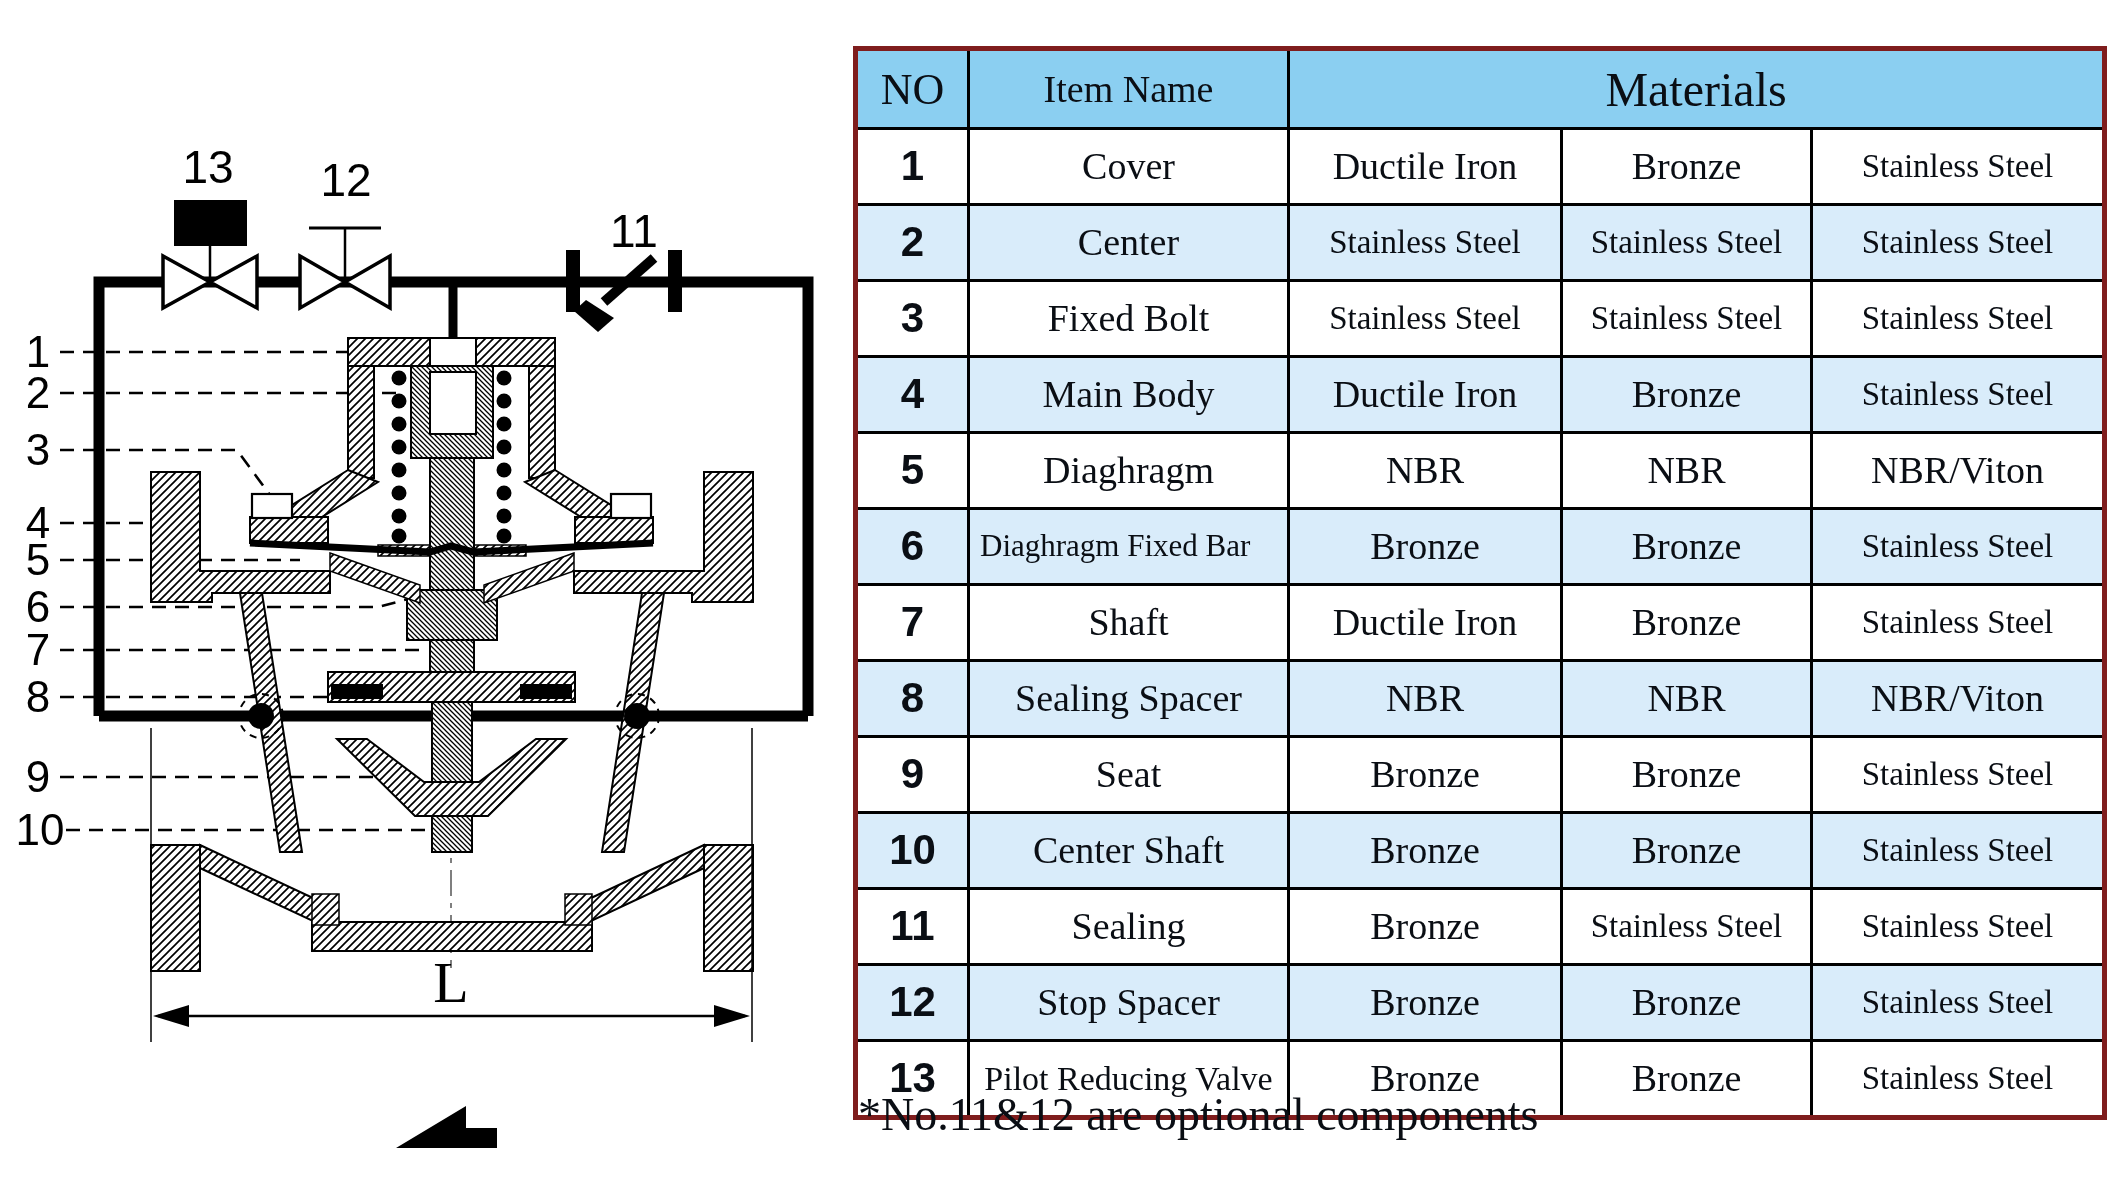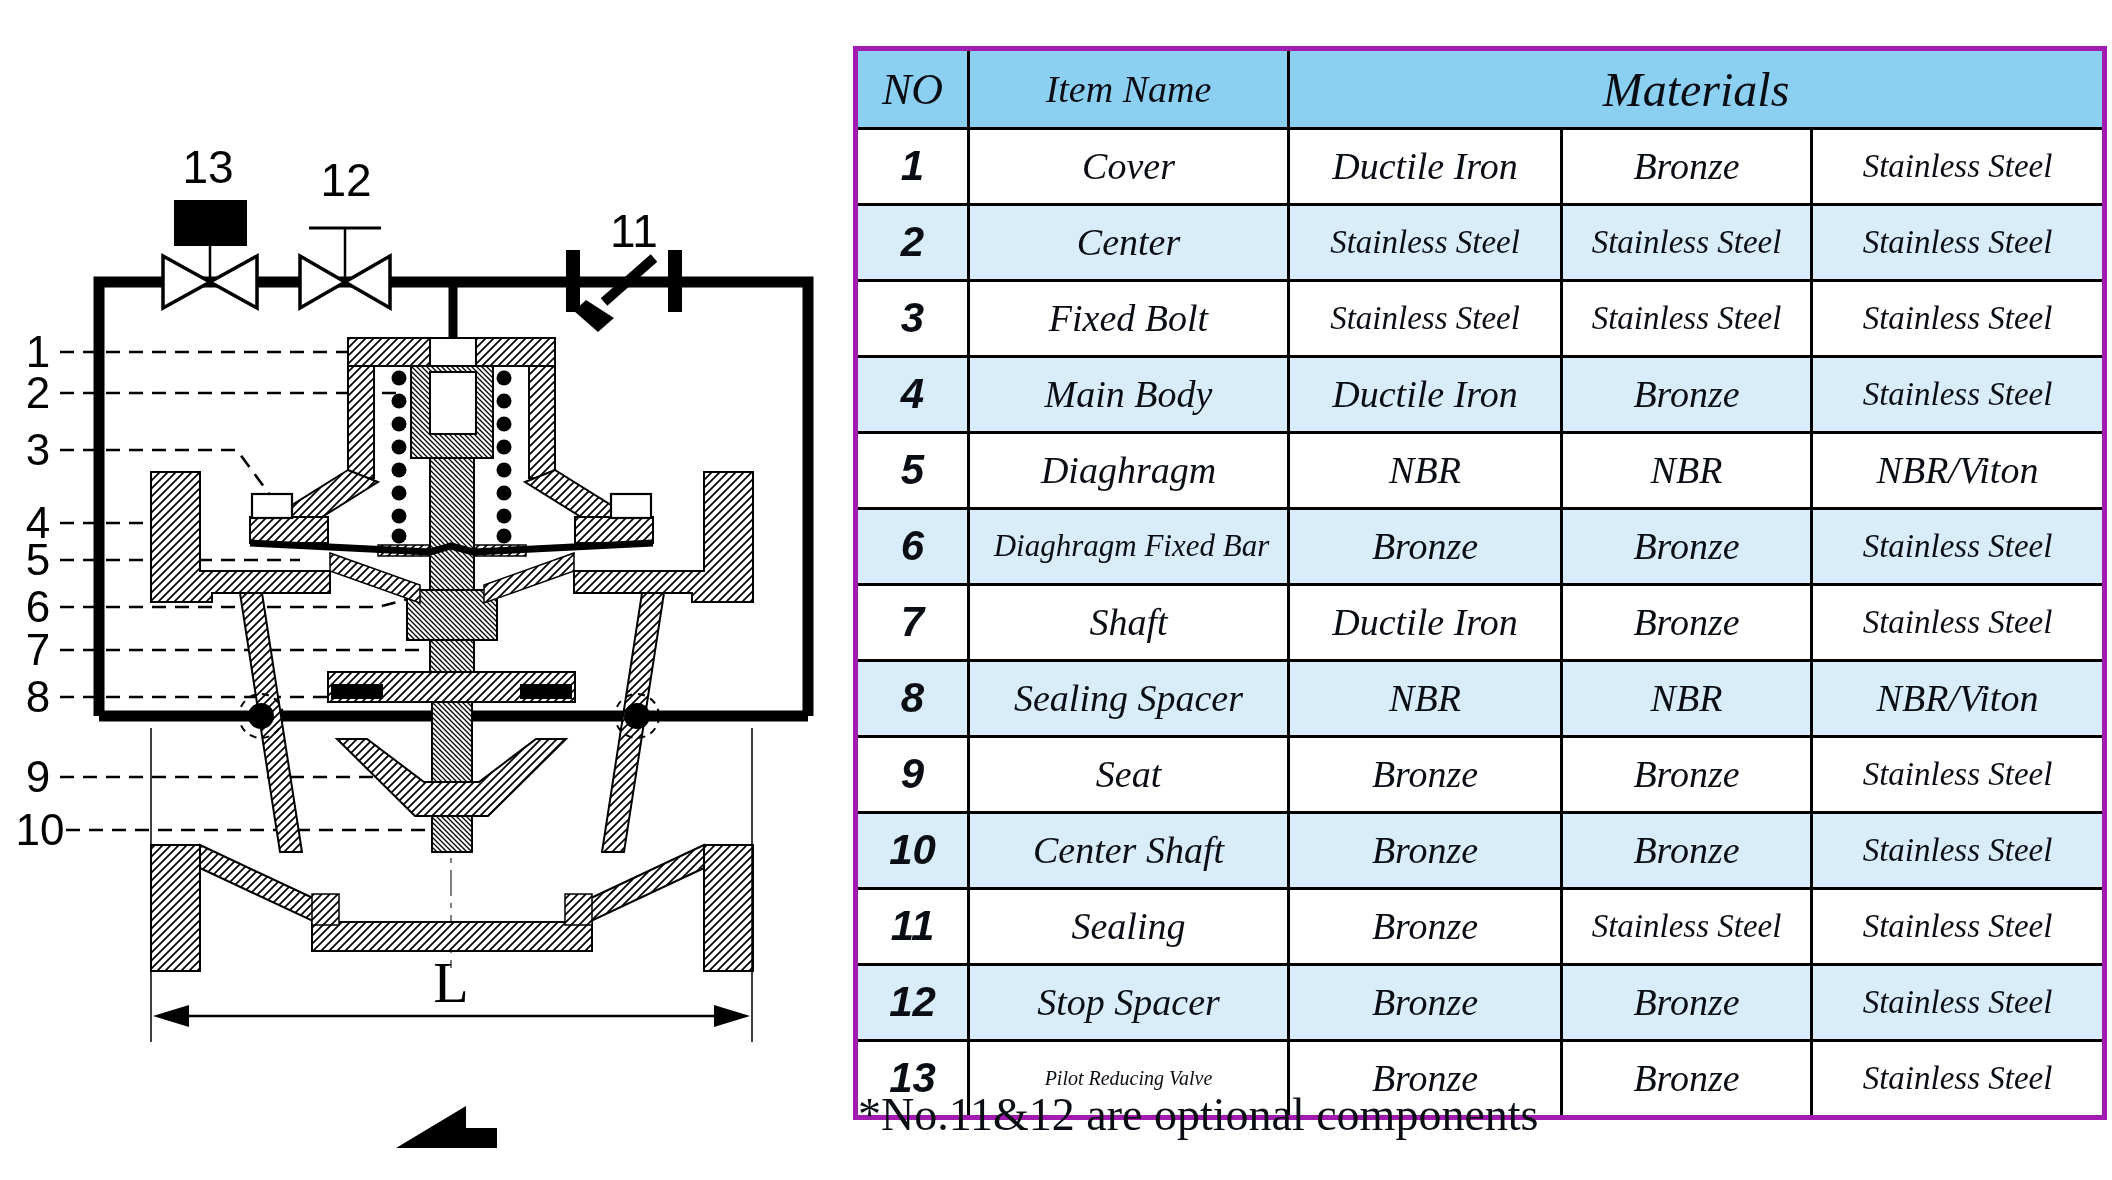--- a/index.html
+++ b/index.html
@@ -16,38 +16,38 @@
   .callout-num{font-family:"Liberation Sans", sans-serif;font-size:44px;fill:#000;}
   .top-num{font-family:"Liberation Sans", sans-serif;font-size:46px;fill:#000;}
   .dim-letter{font-family:"Liberation Serif", serif;font-size:58px;fill:#000;}
 
   #parts-table{
     position:absolute;left:853px;top:46px;width:1249px;
     border-collapse:collapse;table-layout:fixed;
     background:#fff;
   }
   #parts-table, #parts-table th, #parts-table td{border:3px solid #000;}
-  #parts-table{border:5px solid #a21caf;font-style:italic;}
+  #parts-table{border:5px solid #7f1d1d;}
   #parts-table th{
     background:var(--header-blue);height:76px;font-weight:normal;
     font-size:38px;padding:0;vertical-align:middle;
   }
   #parts-table th.no-h{font-size:44px;}
   #parts-table th.mat-h{font-size:48px;}
   #parts-table td{
     height:73px;text-align:center;vertical-align:middle;padding:0 4px;
     font-size:38px;line-height:1.05;overflow:hidden;
   }
   #parts-table tr.even td{background:var(--row-blue);}
   #parts-table td.no-cell{
     font-family:"Liberation Sans", sans-serif;font-weight:bold;font-size:42px;
   }
   #parts-table td.item-small{font-size:31px;}
-  #parts-table td.item-wrap{text-align:center;padding-left:10px;white-space:normal;}
-  #parts-table td.item-compact{white-space:nowrap;font-size:20px;}
+  #parts-table td.item-wrap{text-align:left;padding-left:10px;white-space:normal;}
+  #parts-table td.item-compact{white-space:nowrap;font-size:34px;}
   #parts-table td.m-small{font-size:33px;white-space:nowrap;}
   #footnote{
     position:absolute;left:858px;top:1088px;font-size:46px;
     font-family:Liberation Serif, serif;color:var(--ink);
   }
 </style>
 </head>
 <body>
 
 <svg id="diagram" width="880" height="1180" viewBox="0 0 880 1180">

